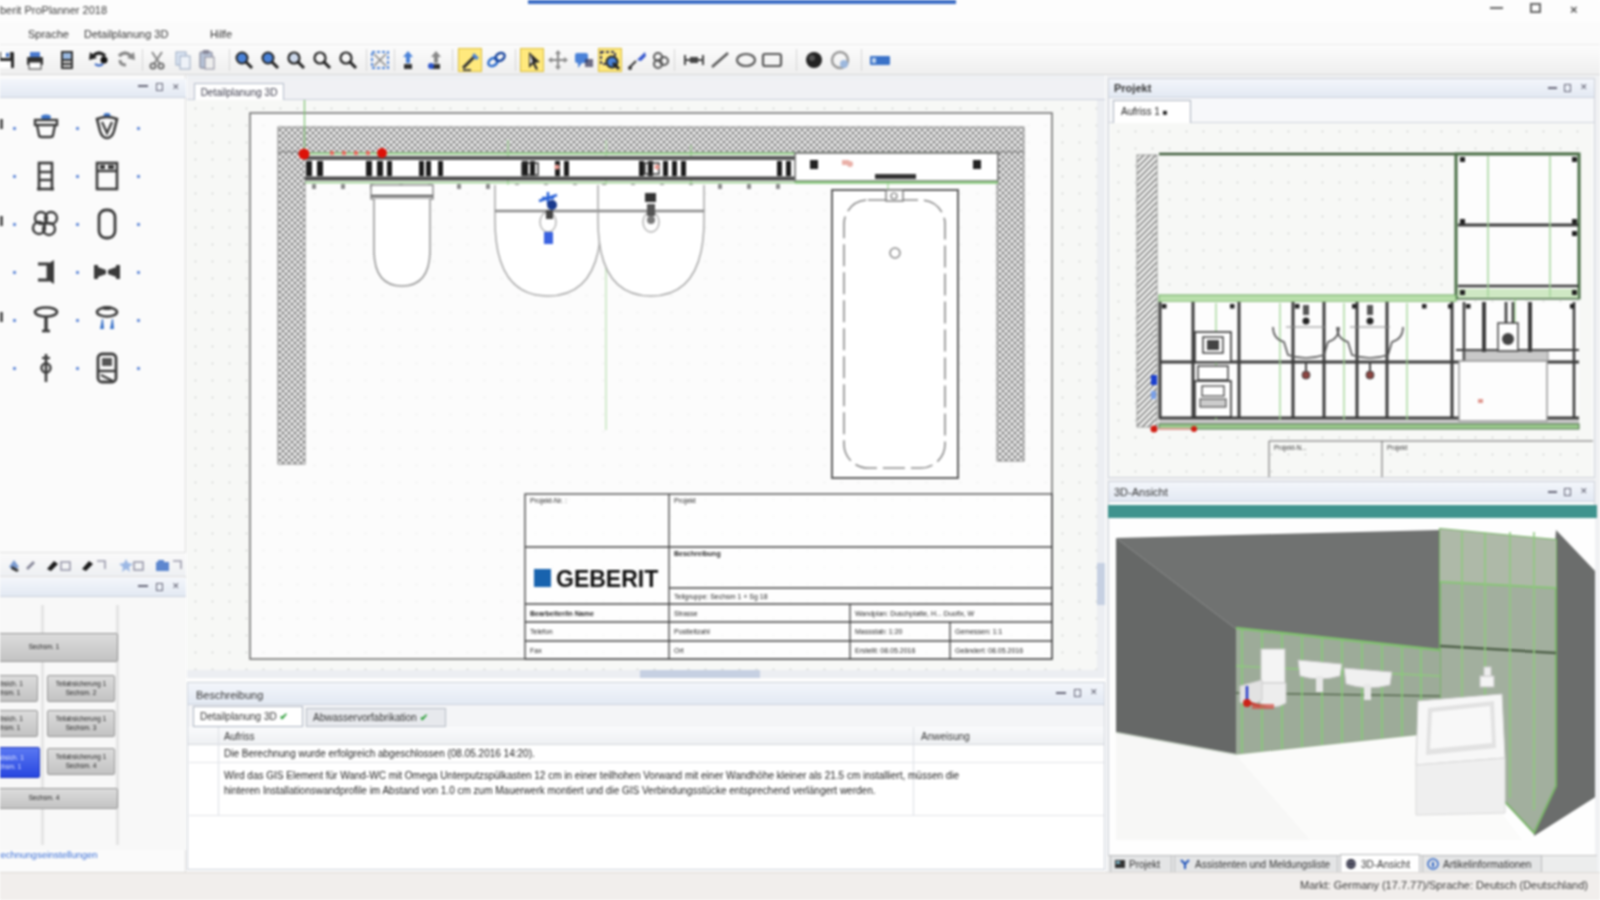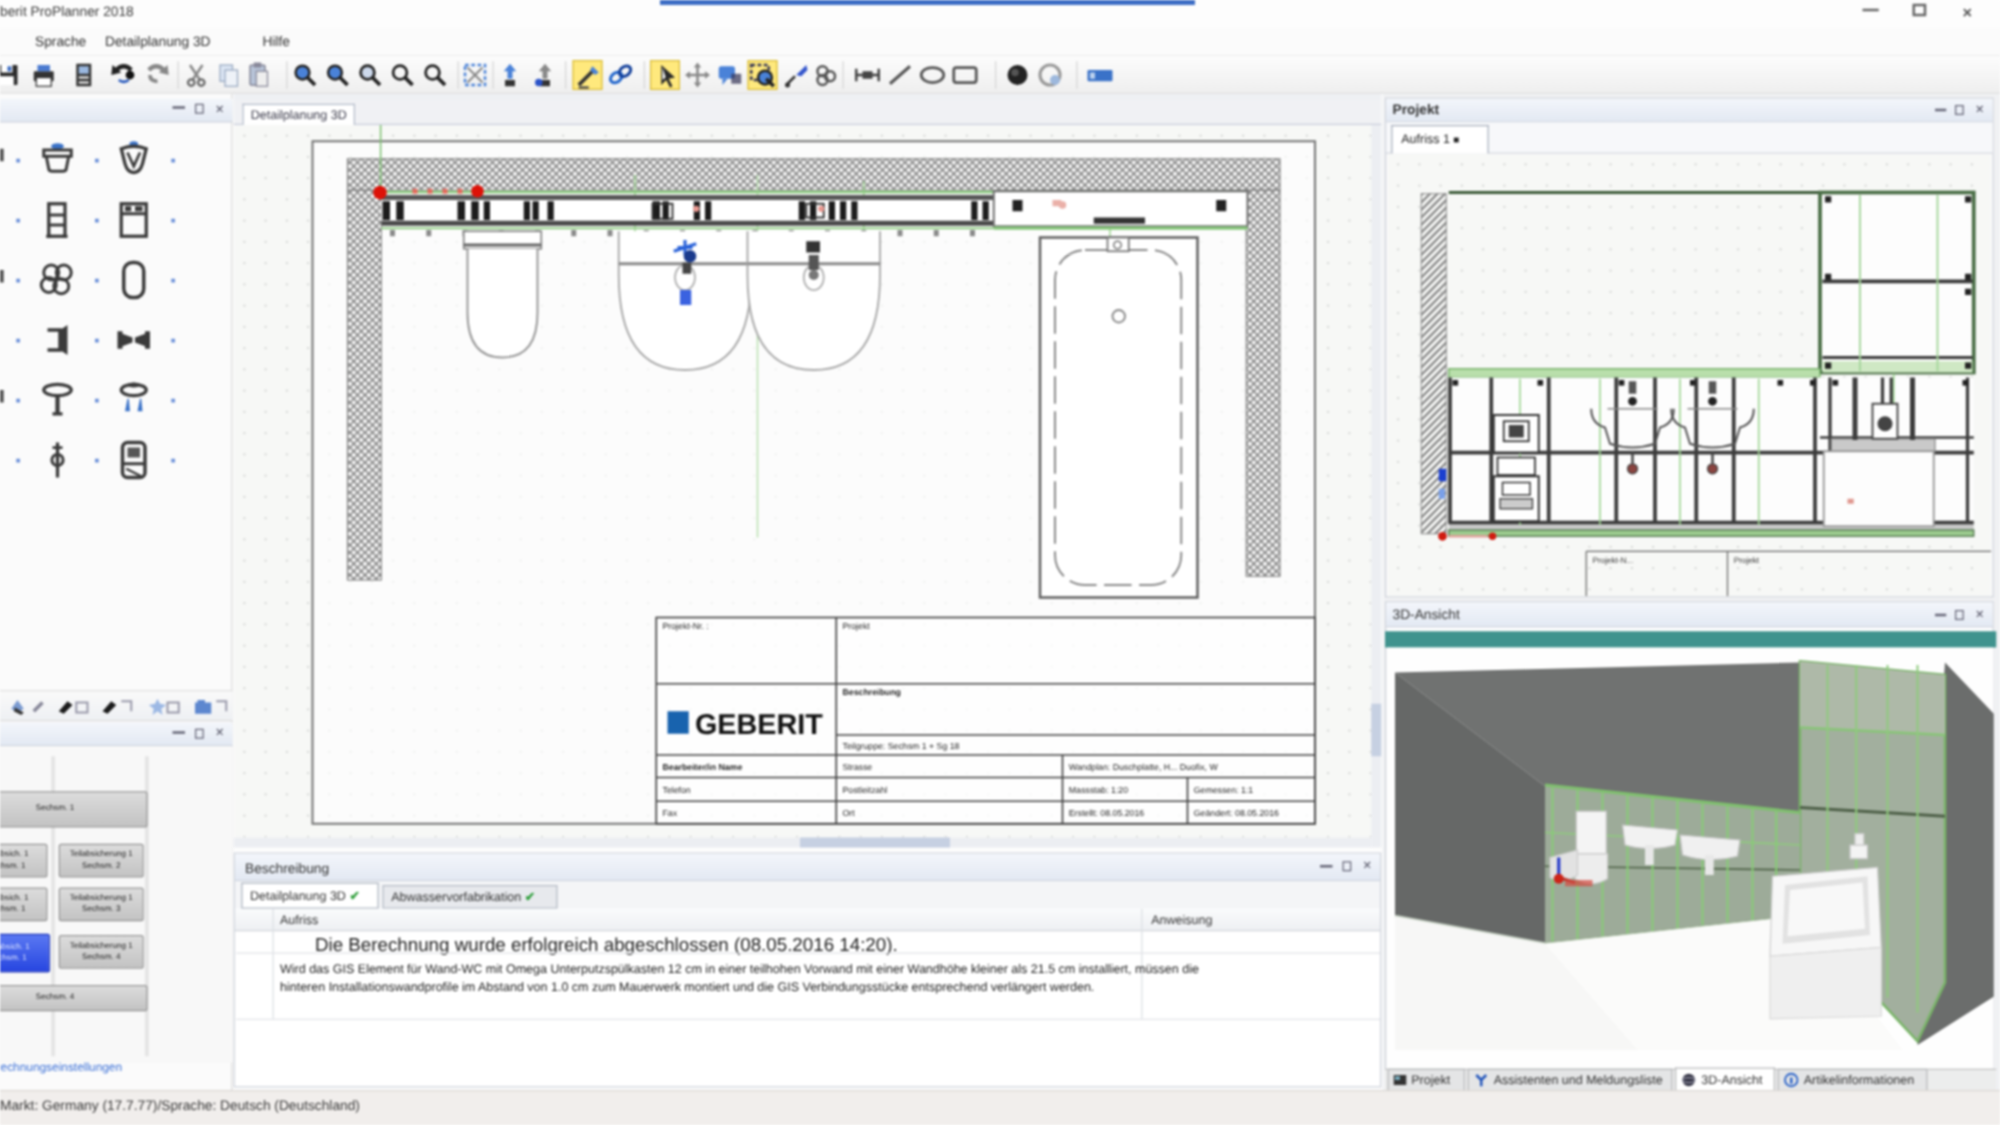--- a/index.html
+++ b/index.html
@@ -564,21 +564,21 @@
 <div class="abs" style="left:1090px;top:687px;font-size:9px;color:#556;">✕</div>
 <div class="abs" style="left:188px;top:705px;width:916px;height:22px;background:#f4f5f7;"></div>
 <div class="abs" style="left:193px;top:706px;width:110px;height:21px;background:#fff;border:1px solid #aab2bf;font-size:10px;color:#333;padding:4px 0 0 6px;">Detailplanung 3D <span style="color:#2e9e3a;font-weight:bold;">✔</span></div>
 <div class="abs" style="left:306px;top:708px;width:140px;height:19px;background:#e7e9ed;border:1px solid #b6bcc6;font-size:10px;color:#333;padding:3px 0 0 6px;">Abwasservorfabrikation <span style="color:#2e9e3a;font-weight:bold;">✔</span></div>
 <div class="abs" style="left:188px;top:727px;width:916px;height:18px;background:linear-gradient(#fafbfc,#eef0f3);border-bottom:1px solid #d4d7dc;"></div>
 <div class="abs" style="left:224px;top:731px;font-size:10px;color:#333;">Aufriss</div>
 <div class="abs" style="left:921px;top:731px;font-size:10px;color:#333;">Anweisung</div>
 <div class="abs" style="left:218px;top:727px;width:1px;height:88px;background:#dcdfe4;"></div>
 <div class="abs" style="left:913px;top:727px;width:1px;height:88px;background:#dcdfe4;"></div>
 <div class="abs" style="left:188px;top:745px;width:916px;height:1px;"></div>
-<div class="abs" style="left:224px;top:748px;font-size:15px;color:#222;margin-left:28px;">Die Berechnung wurde erfolgreich abgeschlossen (08.05.2016 14:20).</div>
+<div class="abs" style="left:224px;top:748px;font-size:10px;color:#222;">Die Berechnung wurde erfolgreich abgeschlossen (08.05.2016 14:20).</div>
 <div class="abs" style="left:189px;top:762px;width:915px;height:1px;background:#e2e4e8;"></div>
 <div class="abs" style="left:224px;top:769px;width:768px;font-size:10px;color:#222;line-height:14.5px;">Wird das GIS Element für Wand-WC mit Omega Unterputzspülkasten 12 cm in einer teilhohen Vorwand mit einer Wandhöhe kleiner als 21.5 cm installiert, müssen die hinteren Installationswandprofile im Abstand von 1.0 cm zum Mauerwerk montiert und die GIS Verbindungsstücke entsprechend verlängert werden.</div>
 <div class="abs" style="left:189px;top:815px;width:915px;height:1px;background:#e2e4e8;"></div>
 
 <div class="abs" style="left:1106px;top:75px;width:494px;height:797px;background:#f0f1f3;"></div>
 <div class="abs" style="left:1108px;top:78px;width:487px;height:400px;background:#fff;border:1px solid #ccd0d8;"></div>
 <div class="abs phead" style="left:1109px;top:79px;width:485px;height:19px;"></div>
 <div class="abs" style="left:1114px;top:82px;font-size:11px;color:#333;font-weight:bold;">Projekt</div>
 <div class="abs" style="left:1548px;top:87px;width:9px;height:2px;background:#667;"></div>
 <div class="abs" style="left:1564px;top:84px;width:7px;height:8px;border:1.5px solid #667;"></div>
@@ -759,13 +759,13 @@
       </svg>
     </div>
 <div class="abs" style="left:1427px;top:858px;width:12px;height:12px;">
       <svg width="12" height="12">
         <circle cx="6" cy="6" r="5" fill="none" stroke="#2a62c8" stroke-width="1.5"></circle>
         <rect x="5" y="4" width="2" height="5" fill="#2a62c8"></rect>
       </svg>
     </div>
 
 <div class="abs" style="left:0;top:872px;width:1600px;height:28px;background:#f1eeec;border-top:1px solid #dcd8d4;"></div>
-<div class="abs" style="left:0;top:879px;width:1588px;font-size:11px;color:#3a3a3a;">Markt: Germany (17.7.77)/Sprache: Deutsch (Deutschland)</div>
+<div class="abs" style="left:0;top:879px;width:1588px;text-align:right;font-size:11px;color:#3a3a3a;">Markt: Germany (17.7.77)/Sprache: Deutsch (Deutschland)</div>
 </div>
 </body></html>

